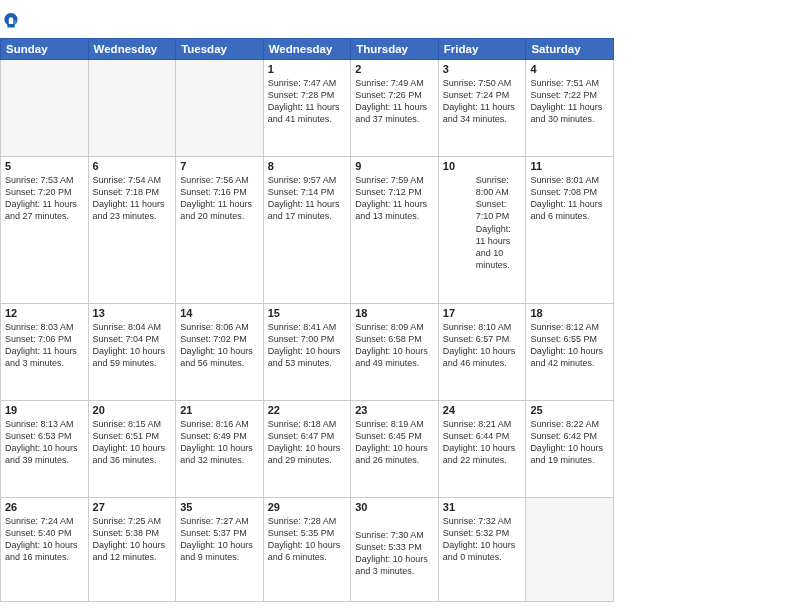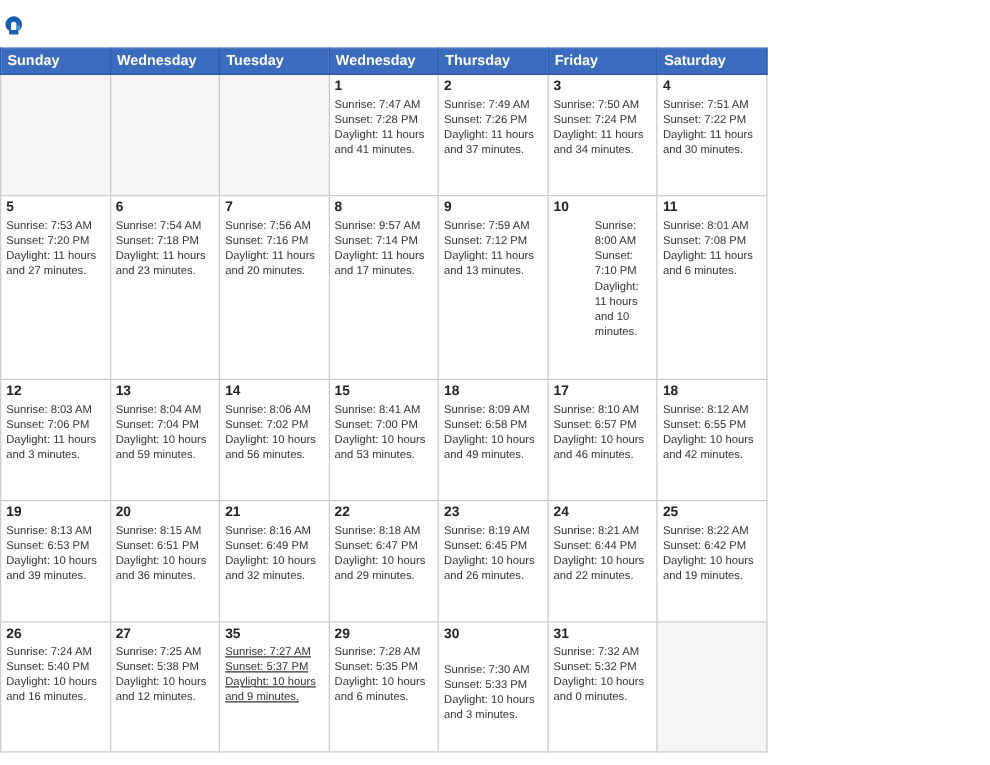--- a/index.html
+++ b/index.html
@@ -295,21 +295,21 @@
 Daylight: 10 hours and 16 minutes.</div>
           </td>
           <td>
             <span class="day-number">27</span>
             <div class="day-info" style="white-space: pre-line;">Sunrise: 7:25 AM
 Sunset: 5:38 PM
 Daylight: 10 hours and 12 minutes.</div>
           </td>
           <td>
             <span class="day-number">35</span>
-            <div class="day-info" style="white-space: pre-line; text-decoration: underline;">Sunrise: 7:27 AM
+            <div class="day-info" style="white-space: pre-line;">Sunrise: 7:27 AM
 Sunset: 5:37 PM
 Daylight: 10 hours and 9 minutes.</div>
           </td>
           <td>
             <span class="day-number">29</span>
             <div class="day-info" style="white-space: pre-line;">Sunrise: 7:28 AM
 Sunset: 5:35 PM
 Daylight: 10 hours and 6 minutes.</div>
           </td>
           <td>

